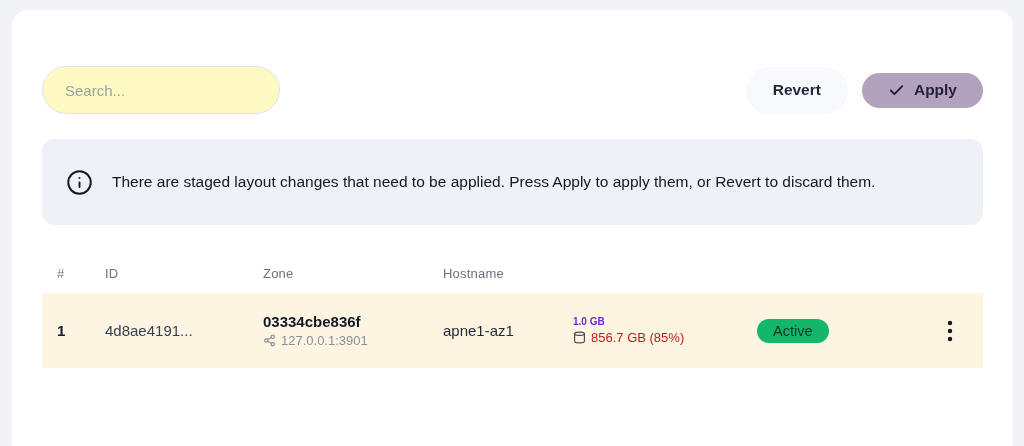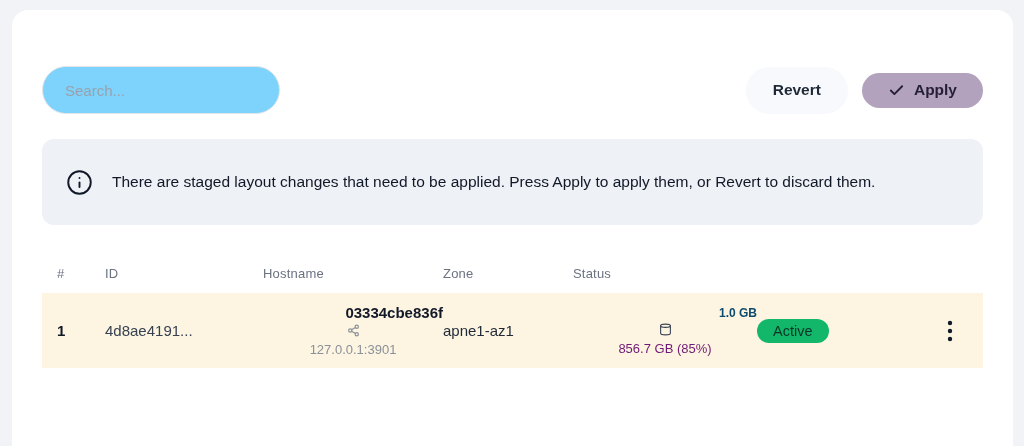--- a/index.html
+++ b/index.html
@@ -30,21 +30,21 @@
     padding:34px 30px 0 30px;
   }
   .page-title{
     font-size:22px;font-weight:700;color:#111827;letter-spacing:.2px;
   }
   .toolbar{
     margin-top:22px;display:flex;justify-content:space-between;align-items:center;
   }
   .search-input{
     width:238px;height:48px;border:1px solid var(--border-light);border-radius:24px;
-    padding:0 22px;font-size:15px;color:var(--text-dark);outline:none;background:#7dd3fc;
+    padding:0 22px;font-size:15px;color:var(--text-dark);outline:none;background:#fef9c3;
     font-family:"Liberation Sans",sans-serif;
   }
   .search-input::placeholder{color:#9aa1ad;}
   .btn-group{display:flex;align-items:center;gap:14px;}
   .btn{
     border:none;cursor:pointer;font-family:"Liberation Sans",sans-serif;
     font-size:15.5px;font-weight:700;color:var(--text-dark);
     display:flex;align-items:center;justify-content:center;gap:9px;
   }
   .btn-revert{
@@ -69,25 +69,25 @@
     padding-left:15px;align-items:center;
   }
   .thead{height:40px;}
   .th{
     font-size:13px;color:var(--text-gray);font-weight:400;letter-spacing:.2px;
   }
   .trow{height:75px;background:var(--row-highlight);}
   .cell{font-size:15px;color:var(--text-dark);}
   .cell-index{font-weight:700;color:#111827;}
   .cell-id{color:var(--text-mid);}
-  .cell-stack{display:flex;flex-direction:column;gap:3px;text-align:right;}
+  .cell-stack{display:flex;flex-direction:column;gap:3px;}
   .primary-line{font-weight:700;color:#111827;font-size:15px;}
-  .semibold-line{font-weight:600;color:#0c4a6e;font-size:12px;}
-  .sub-line{display:flex;align-items:center;gap:5px;font-size:13px;color:var(--text-muted);flex-direction:column;}
-  .sub-line.darker{color:#701a75;}
+  .semibold-line{font-weight:600;color:#6d28d9;font-size:10px;}
+  .sub-line{display:flex;align-items:center;gap:5px;font-size:13px;color:var(--text-muted);}
+  .sub-line.darker{color:#b91c1c;}
   .status-badge{
     display:inline-block;background:var(--status-bg);color:#0c3527;
     font-size:14.5px;font-weight:400;padding:4px 16px;border-radius:999px;
   }
   .actions-cell{display:flex;justify-content:center;}
   .kebab-btn{
     width:34px;height:34px;border:none;background:transparent;cursor:pointer;
     display:flex;align-items:center;justify-content:center;color:#111827;
   }
   svg{display:block;}
@@ -123,23 +123,22 @@
           <line x1="12" y1="8" x2="12.01" y2="8"></line>
         </svg>
     </span>
     <p class="banner-text">There are staged layout changes that need to be applied. Press Apply to apply them, or Revert to discard them.</p>
   </div>
 
   <div class="table">
     <div class="thead">
       <div class="th">#</div>
       <div class="th">ID</div>
+      <div class="th">Zone</div>
       <div class="th">Hostname</div>
-      <div class="th">Zone</div>
-      <div class="th">Status</div>
       <div class="th"></div>
     </div>
 
     <div class="trow">
       <div class="cell cell-index">1</div>
       <div class="cell cell-id">4d8ae4191...</div>
       <div class="cell cell-stack">
         <span class="primary-line">03334cbe836f</span>
         <span class="sub-line">
           <span>

